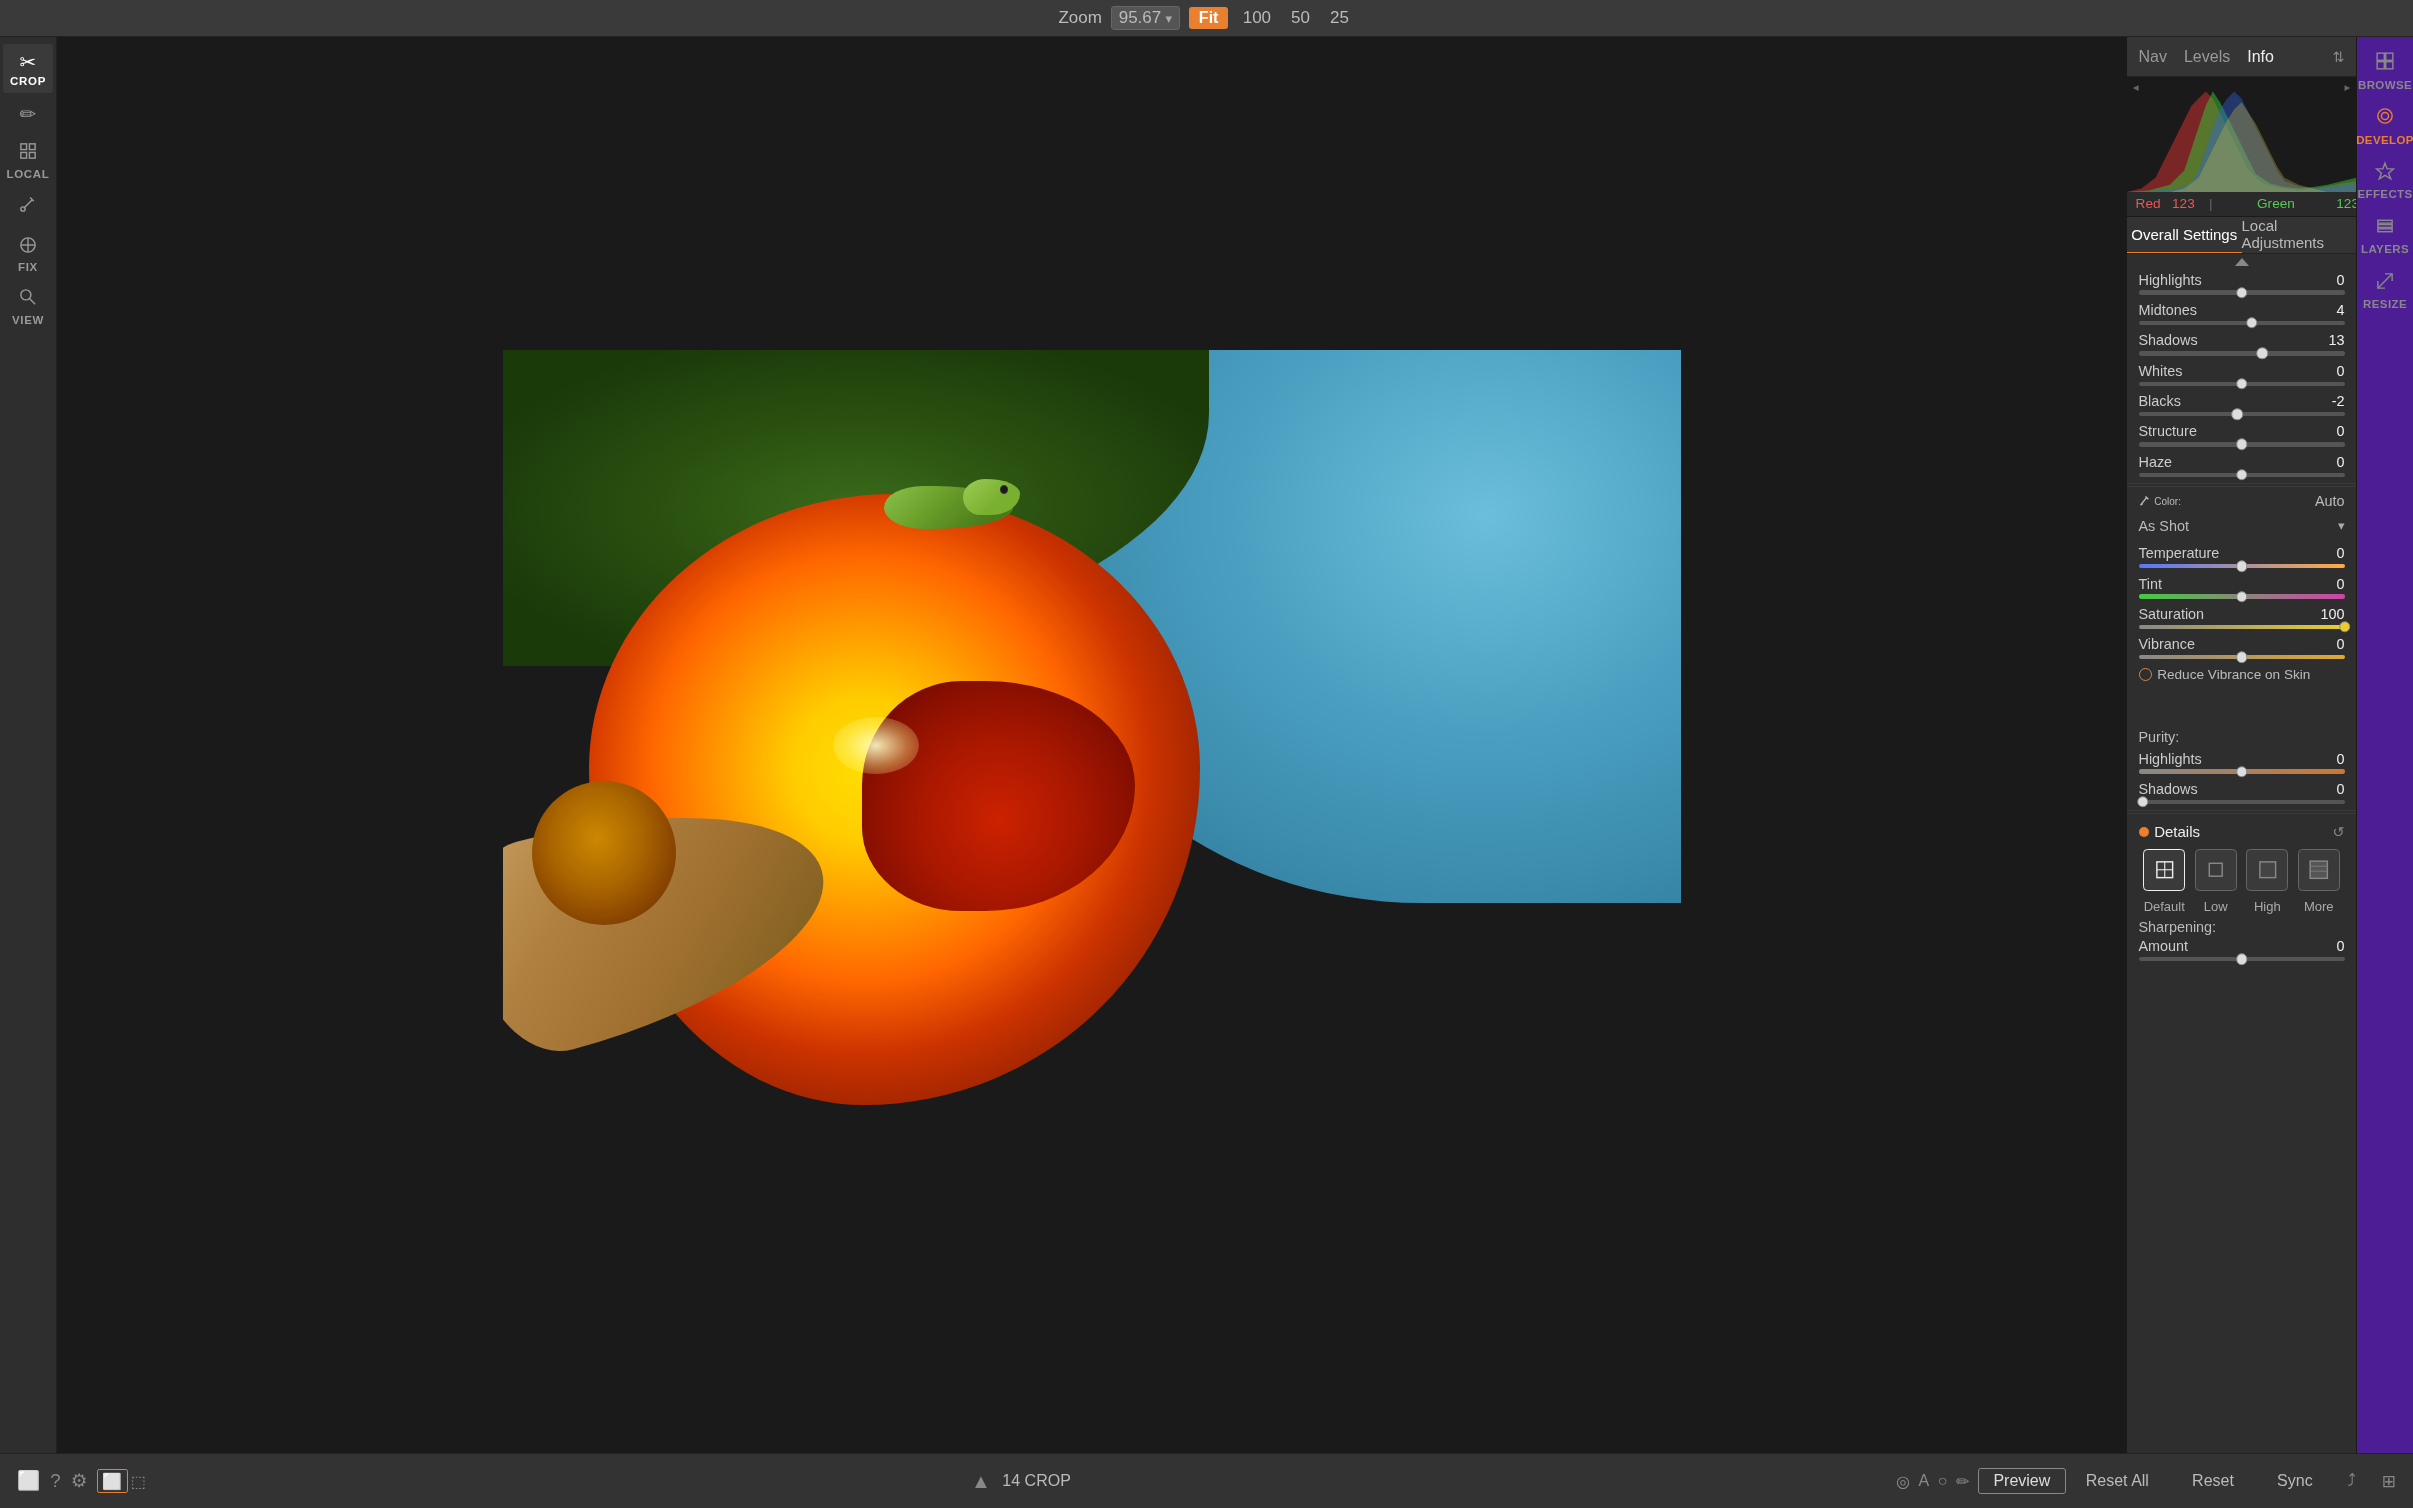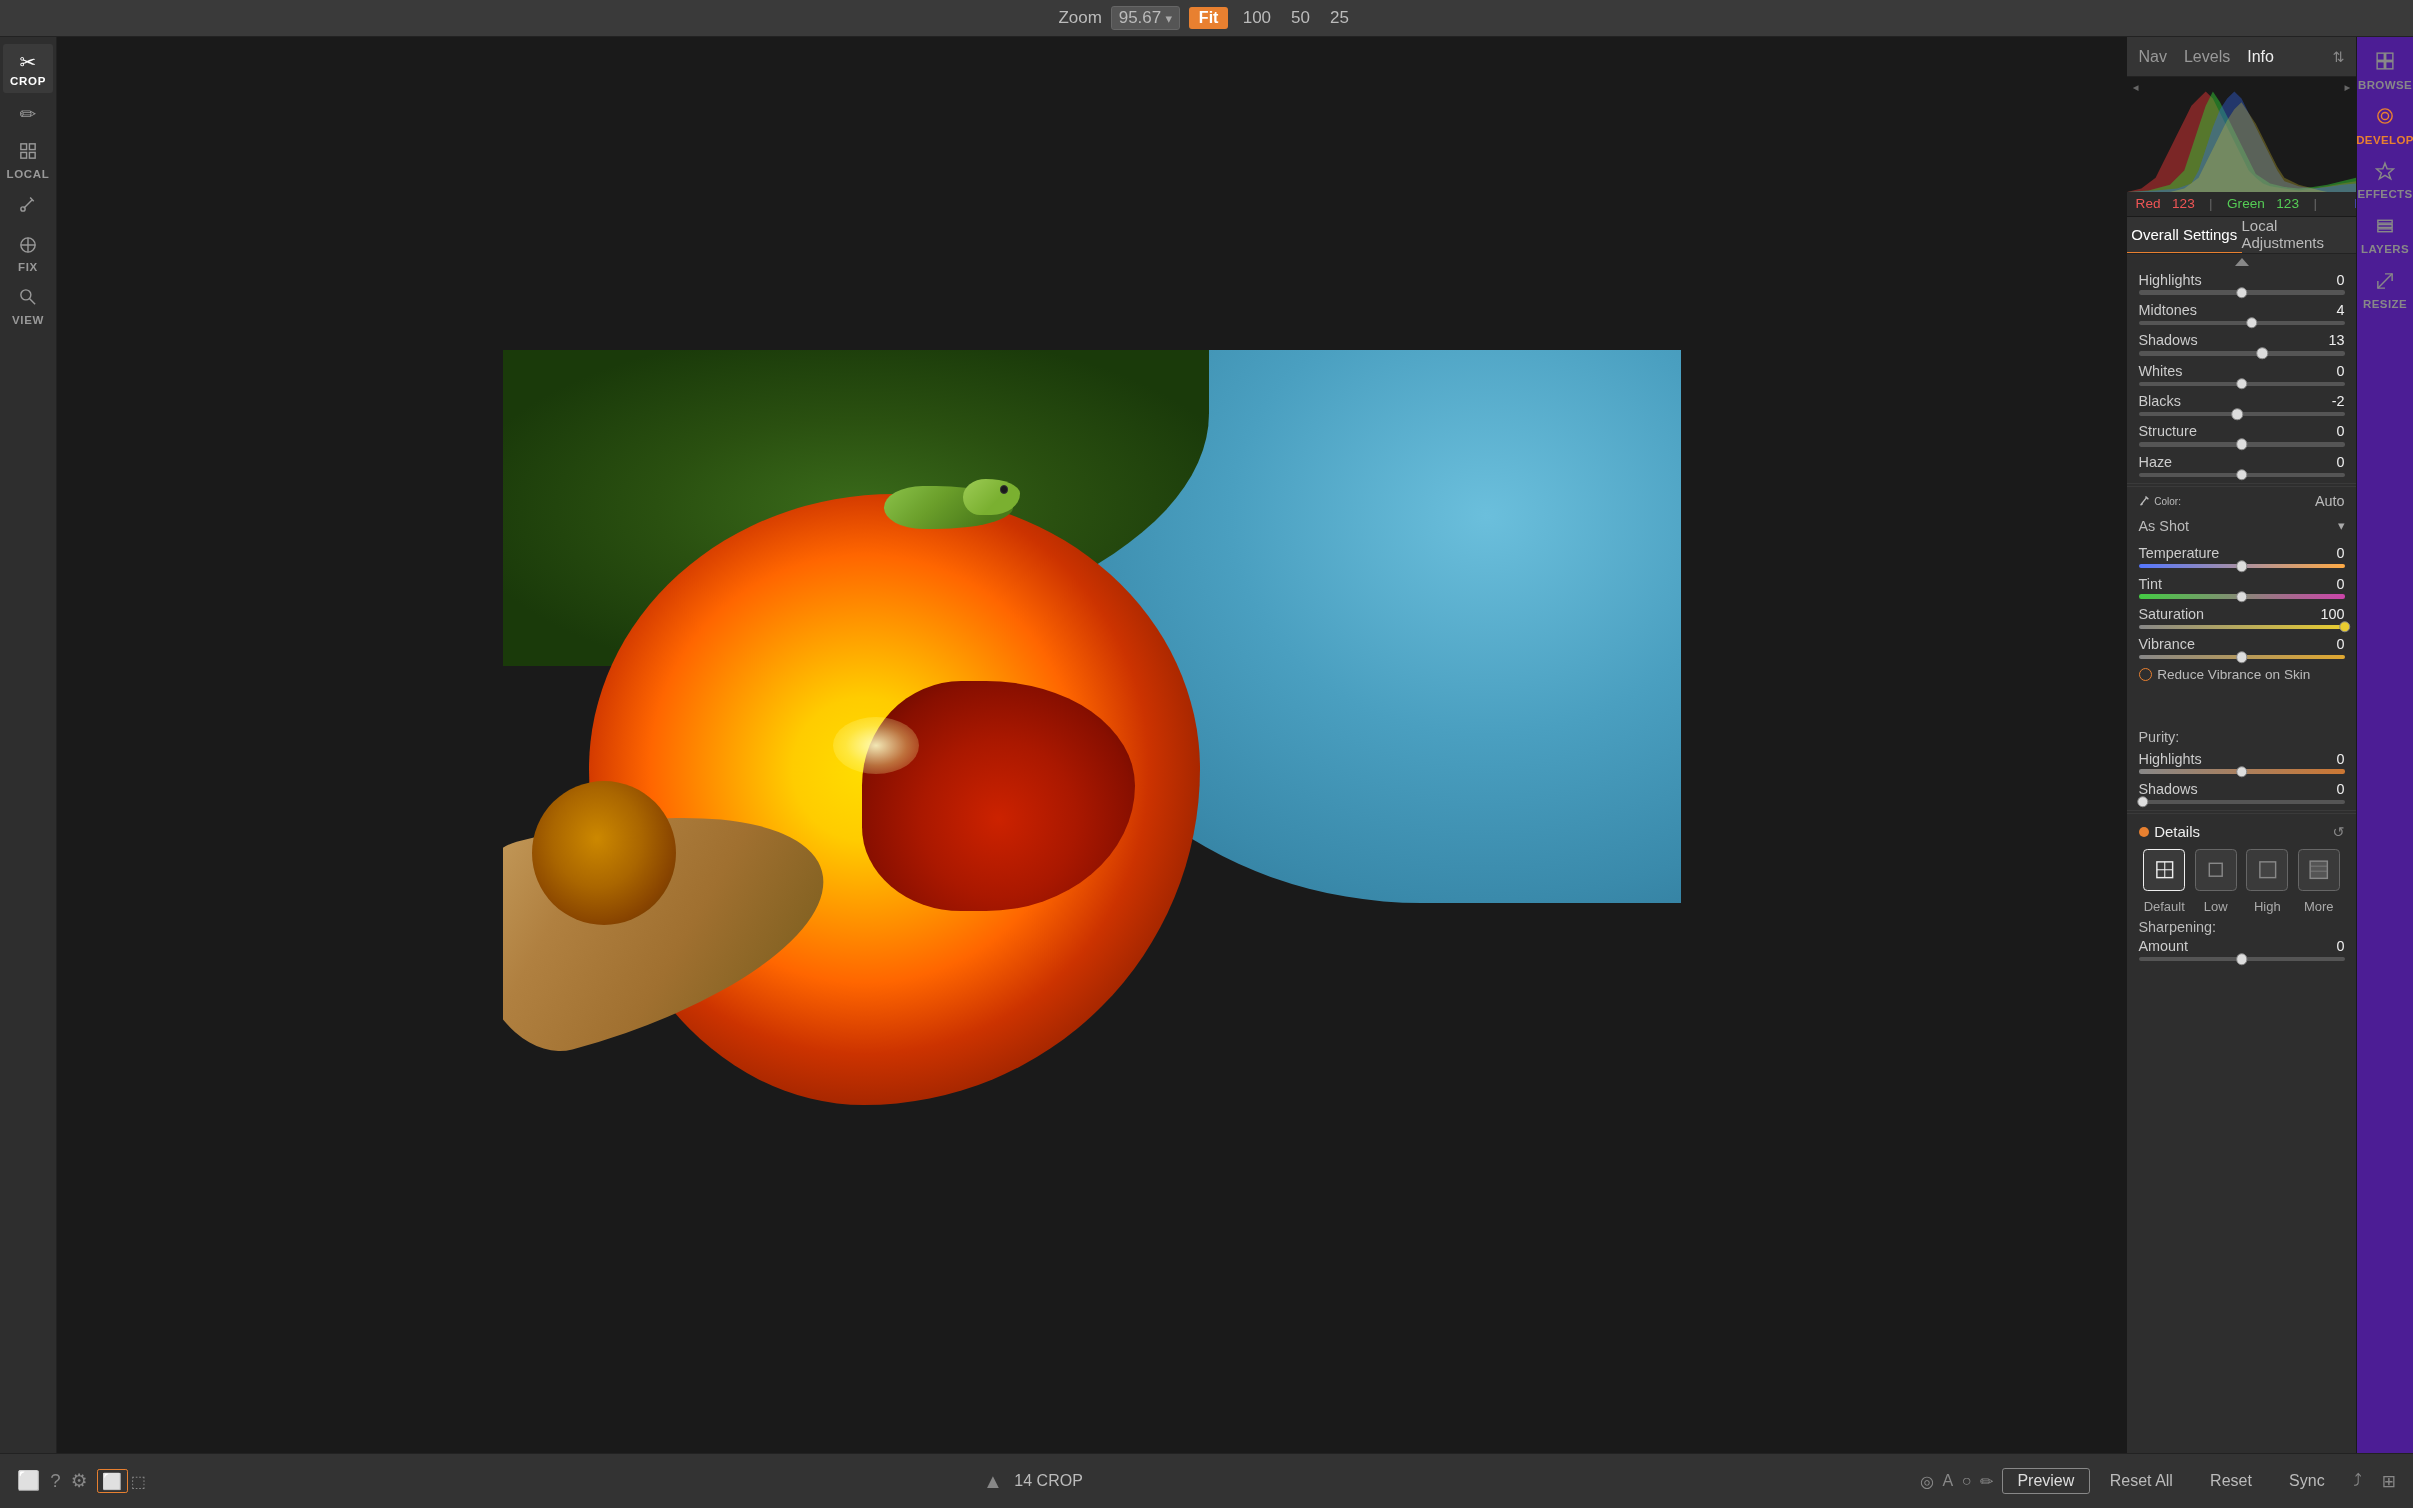--- a/index.html
+++ b/index.html
@@ -281,21 +281,21 @@
     .histogram-info {
       background: #2a2a2a;
       padding: 4.3px 8.6px;
       font-size: 13.6px;
       color: #aaa;
       display: flex;
       gap: 11.5px;
       border-bottom: 0.7px solid #1a1a1a;
     }
     .hist-r { color: #e55; }
-    .hist-g { color: #5c5; }
+    .hist-g { color: #5c5; margin-left: 30px; }
     .hist-b { color: #55e; margin-left: 23px; }
 
     
     .adjust-tabs {
       display: flex;
       background: #333;
       border-bottom: 0.7px solid #222;
       height: 37px;
     }
     .adjust-tab {
@@ -578,21 +578,21 @@
       border: 1.4px solid #888;
       color: #ddd;
       font-size: 16px;
       padding: 2.9px 14.4px;
       border-radius: 2.9px;
       cursor: pointer;
     }
     .bottom-right {
       display: flex;
       align-items: center;
-      gap: 20px;
+      gap: 26px;
     }
     .reset-all-btn, .reset-btn, .sync-btn {
       font-size: 16px;
       color: #bbb;
       cursor: pointer;
       padding: 2.9px 8.6px;
     }
 
     
     .divider {

